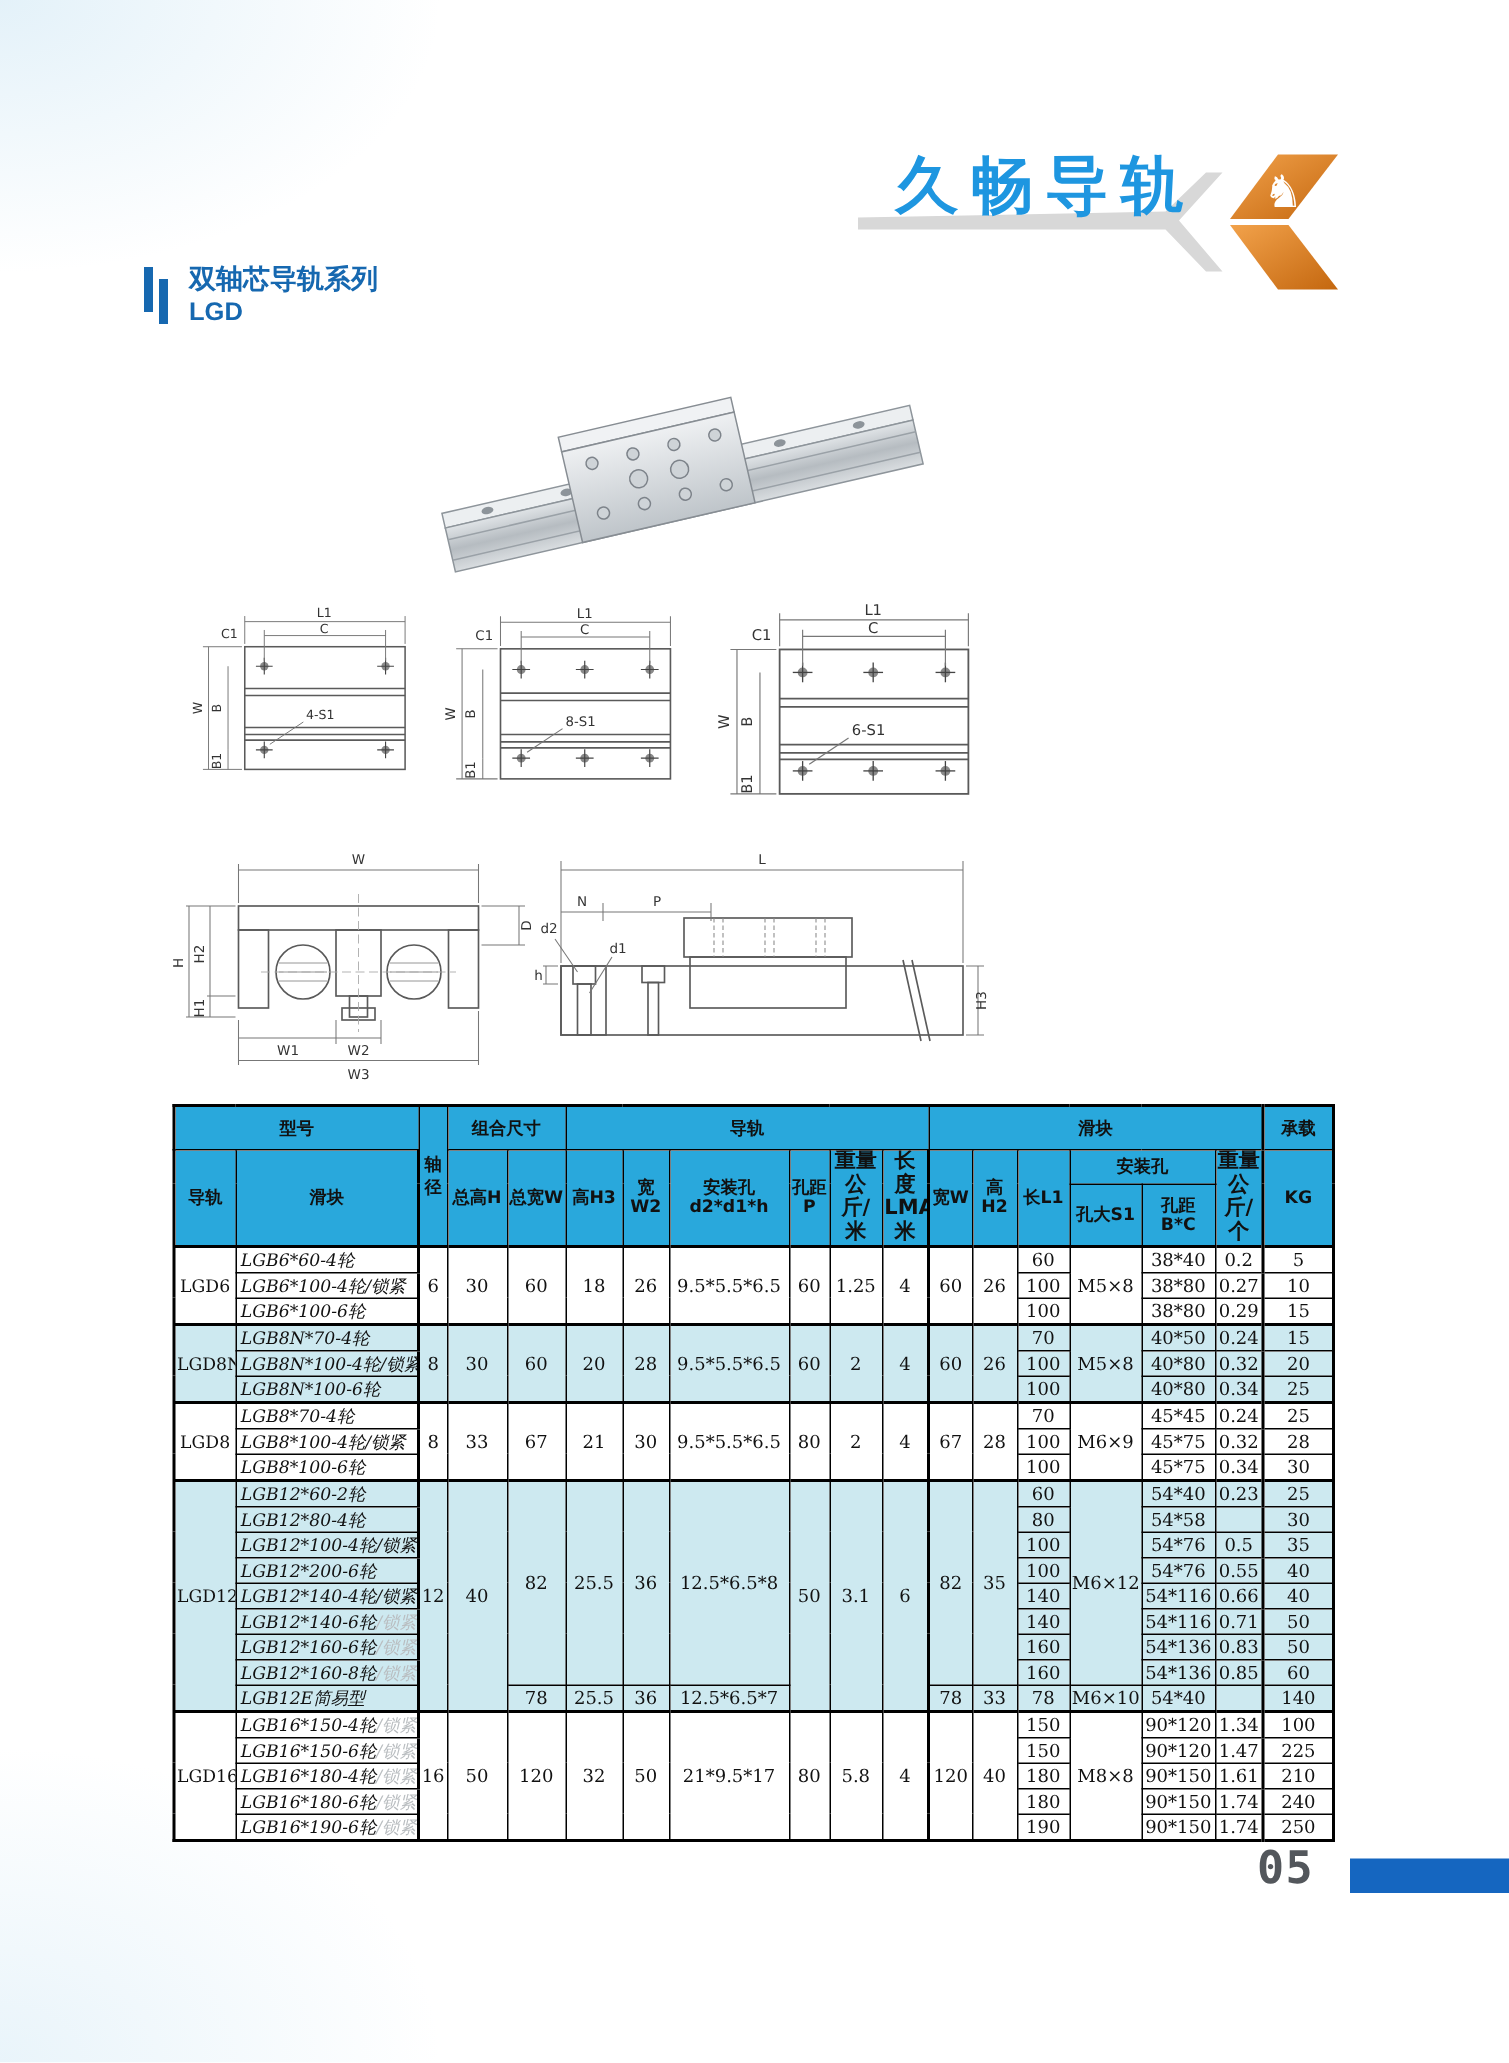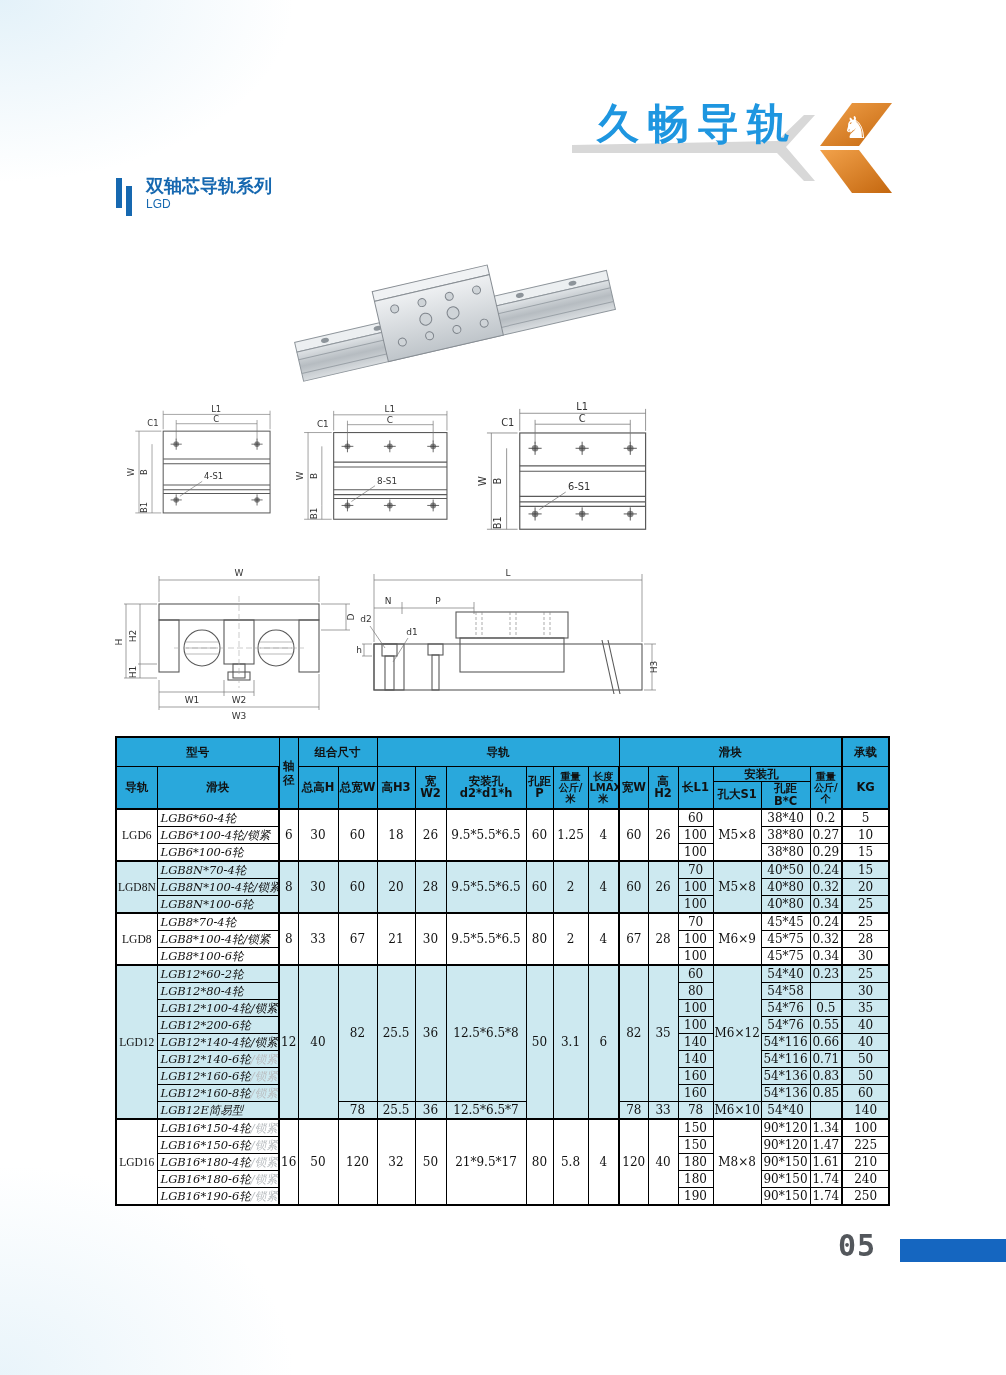--- a/index.html
+++ b/index.html
@@ -5,27 +5,27 @@
   html,body{margin:0;padding:0;background:#fff;}
   .page{position:relative;width:1006px;height:1375px;overflow:hidden;
         font-family:"Liberation Sans",sans-serif;color:#222;
         background:
           radial-gradient(ellipse 420px 260px at 0% 0%, rgba(176,216,238,.35), transparent 70%),
           radial-gradient(ellipse 420px 300px at 0% 100%, rgba(176,216,238,.28), transparent 70%),
           #ffffff;}
   
   .logo{position:absolute;left:552px;top:86px;width:365px;height:110px;}
   
-  .titleblock{position:absolute;left:116px;top:176px;width:420px;}
+  .titleblock{position:absolute;left:96px;top:176px;width:420px;}
   .titleblock .bar{position:absolute;width:6px;background:#1668b0;}
   .titleblock .bar1{left:0;top:2px;height:30px;}
   .titleblock .bar2{left:10px;top:10px;height:30px;}
   .t-zh{margin-left:30px;font-size:18px;font-weight:bold;color:#1668b0;line-height:1.15;}
   .t-en{margin-left:30px;font-size:18px;font-weight:bold;color:#33383d;line-height:1.2;}
-  .t-model{margin-left:30px;font-size:12px;font-weight:normal;color:#1668b0;line-height:1.25;}
+  .t-model{margin-left:30px;font-size:17px;font-weight:bold;color:#1668b0;line-height:1.25;}
   
   .product{position:absolute;left:288px;top:222px;}
   .tv1{position:absolute;left:126px;top:403px;}
   .tv2{position:absolute;left:294px;top:403px;}
   .tv3{position:absolute;left:476px;top:400px;}
   .fv{position:absolute;left:114px;top:552px;}
   .sv{position:absolute;left:356px;top:552px;}
   svg .obj line,svg .obj rect,svg .obj circle,svg .obj path,svg .obj polyline{stroke:#5a5a5a;stroke-width:1.1;fill:none;}
   svg .thin line{stroke:#8a8a8a;stroke-width:.6;}
   svg .dim line,svg .dim polyline{stroke:#777;stroke-width:.7;fill:none;}
@@ -34,29 +34,29 @@
   svg text.lbl{font:9px "DejaVu Sans",sans-serif;fill:#333;text-anchor:middle;}
   svg text.lblL{font:9px "DejaVu Sans",sans-serif;fill:#333;text-anchor:start;}
   svg .hole circle{fill:#8a8a8a;stroke:none;}
   svg .hole line{stroke:#444;stroke-width:.8;}
   
   .tablewrap{position:absolute;left:115px;top:736px;}
   table.spec{border-collapse:collapse;table-layout:fixed;width:773px;border:2px solid #000;}
   .spec th,.spec td{border:1px solid #000;overflow:hidden;}
   .spec th{background:#29a8dc;font:bold 11.5px "DejaVu Sans",sans-serif;color:#111;
            white-space:pre-line;line-height:1.12;padding:0 1px;text-align:center;}
-  .spec th.sm{font-size:10px;}
+  .spec th.sm{font-size:14px;}
   .spec th.v{font-size:11.5px;line-height:1.25;}
   .spec thead tr:nth-child(1) th{height:28px;}
   .spec thead tr:nth-child(2) th{height:14px;}
   .spec thead tr:nth-child(3) th{height:15px;}
   .spec td{background:#fff;font:12px "DejaVu Serif","Liberation Serif",serif;color:#111;
            text-align:center;height:16px;line-height:16px;padding:0 1px;white-space:nowrap;}
   .spec td.name{text-align:left;padding-left:3px;font-size:11.5px;border-right-width:2px;font-style:italic;}
-  .spec td.model{font-size:11.5px;font-family:Liberation Serif, serif;}
+  .spec td.model{font-size:11.5px;}
   .spec tr.alt td{background:#cde9f0;}
   .spec tr.gfirst td{border-top-width:2px;}
   .spec td.br2,.spec th.br2{border-right-width:2px;}
   .spec td.bl2,.spec th.bl2{border-left-width:2px;}
   .spec .sfx{color:#b9bdc0;}
   
   .pagenum{position:absolute;left:838px;top:1228px;font:bold 30px "DejaVu Sans Mono",monospace;
            color:#53575c;letter-spacing:1px;}
   .footbar{position:absolute;left:900px;top:1239px;width:106px;height:23px;background:#1566c0;}
 </style>

